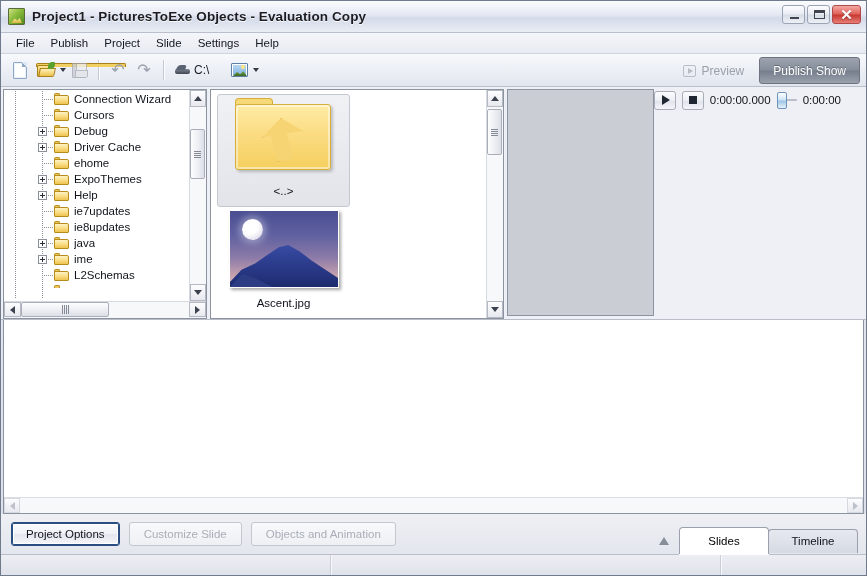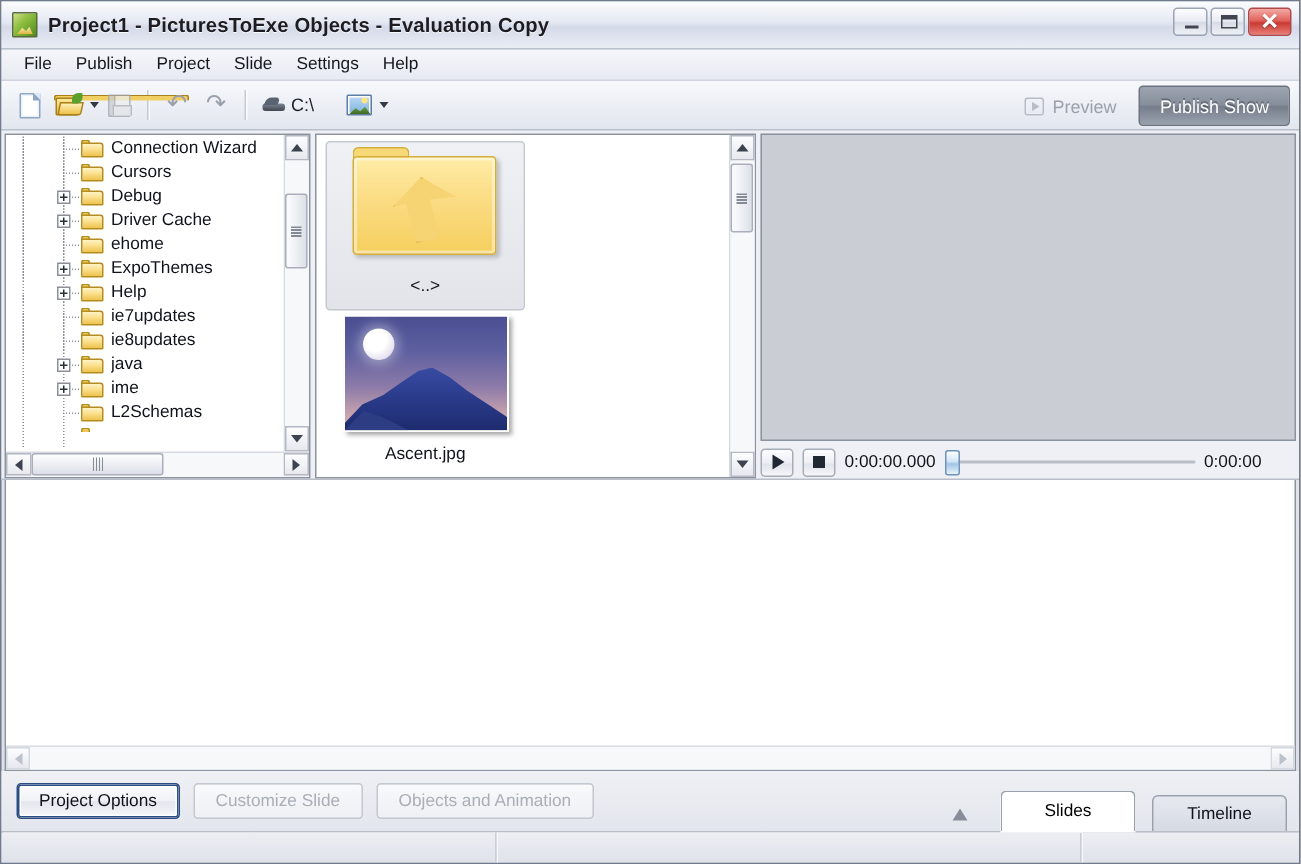--- a/index.html
+++ b/index.html
@@ -267,21 +267,21 @@
   }
 
   
   .im-ascent{position:absolute;inset:0;background:linear-gradient(180deg,#4b4e91 0%,#5d5fa0 30%,#8d7ba8 62%,#c8a3ae 86%,#d9b5b8 100%);}
   .im-ascent .moon{position:absolute;left:12%;top:11%;width:21px;height:21px;border-radius:50%;background:radial-gradient(circle at 38% 35%,#ffffff 40%,#e7e4f0 70%,#c9c4da 100%);box-shadow:0 0 7px 3px rgba(255,255,255,.35);}
   .im-ascent .mtn{position:absolute;left:-4%;bottom:0;width:108%;height:60%;background:linear-gradient(180deg,#3b4fa8 0%,#2b3c8c 50%,#1d2b6e 100%);clip-path:polygon(0 100%,14% 62%,26% 48%,36% 30%,46% 13%,54% 8%,64% 22%,74% 42%,86% 62%,100% 86%,100% 100%);}
   .im-ascent .mtn2{position:absolute;left:0;bottom:0;width:40%;height:30%;background:#2d3d84;clip-path:polygon(0 100%,30% 42%,58% 60%,100% 100%);}
 
   
   .preview-pane {
-    flex:1; display:flex; flex-direction:column; min-width:0;
+    flex:1; display:flex; min-width:0;
   }
   .preview-box {
     flex:1; background:#cacdd4; border:1px solid #8c93a0; margin-bottom:3px;
   }
   .player {
     height:22px; flex:none; display:flex; align-items:center; gap:6px; padding-right:2px;
   }
   .pl-btn{
     width:22px; height:19px; border:1px solid #a6acb8; border-radius:3px;
     background:linear-gradient(180deg,#fdfdff,#eceef4 52%,#e0e3ea 54%,#f5f6fa);
@@ -321,21 +321,21 @@
   }
   .btn {
     height:24px; padding:0 14px; font-size:11.5px;
     border:1px solid #9aa1ad; border-radius:3px;
     background:linear-gradient(180deg,#fdfdff,#eff1f6 50%,#e3e6ed 52%,#f6f7fa);
     color:#10131a; cursor:default; display:flex;align-items:center;justify-content:center;
     margin-right:9px;
   }
   .btn.focused{ box-shadow:0 0 0 1px #2a4e82 inset, 0 0 0 2px #ffffff inset; border-color:#2a4e82; }
   .btn.disabled{ color:#a9aeb8; border-color:#c3c7d0; background:linear-gradient(180deg,#f8f9fb,#eff0f4); }
-  .tabs{ position:absolute; right:8px; bottom:0; display:flex; align-items:flex-end; gap:12px; }
+  .tabs{ position:absolute; right:8px; bottom:0; display:flex; align-items:center; gap:0; }
   .tri-btn{
     width:24px;height:22px;display:flex;align-items:center;justify-content:center;cursor:default;margin-right:4px;
   }
   .tri{width:0;height:0;border-left:5px solid transparent;border-right:5px solid transparent;border-bottom:8px solid #878d99;}
   .tab{
     height:24px; min-width:90px; padding:0 18px;
     display:flex;align-items:center;justify-content:center;
     font-size:11.5px; color:#10131a; cursor:default;
     border:1px solid #9aa1ad; border-bottom:none; border-radius:4px 4px 0 0;
     background:linear-gradient(180deg,#e6e9ef,#d6dae3);

